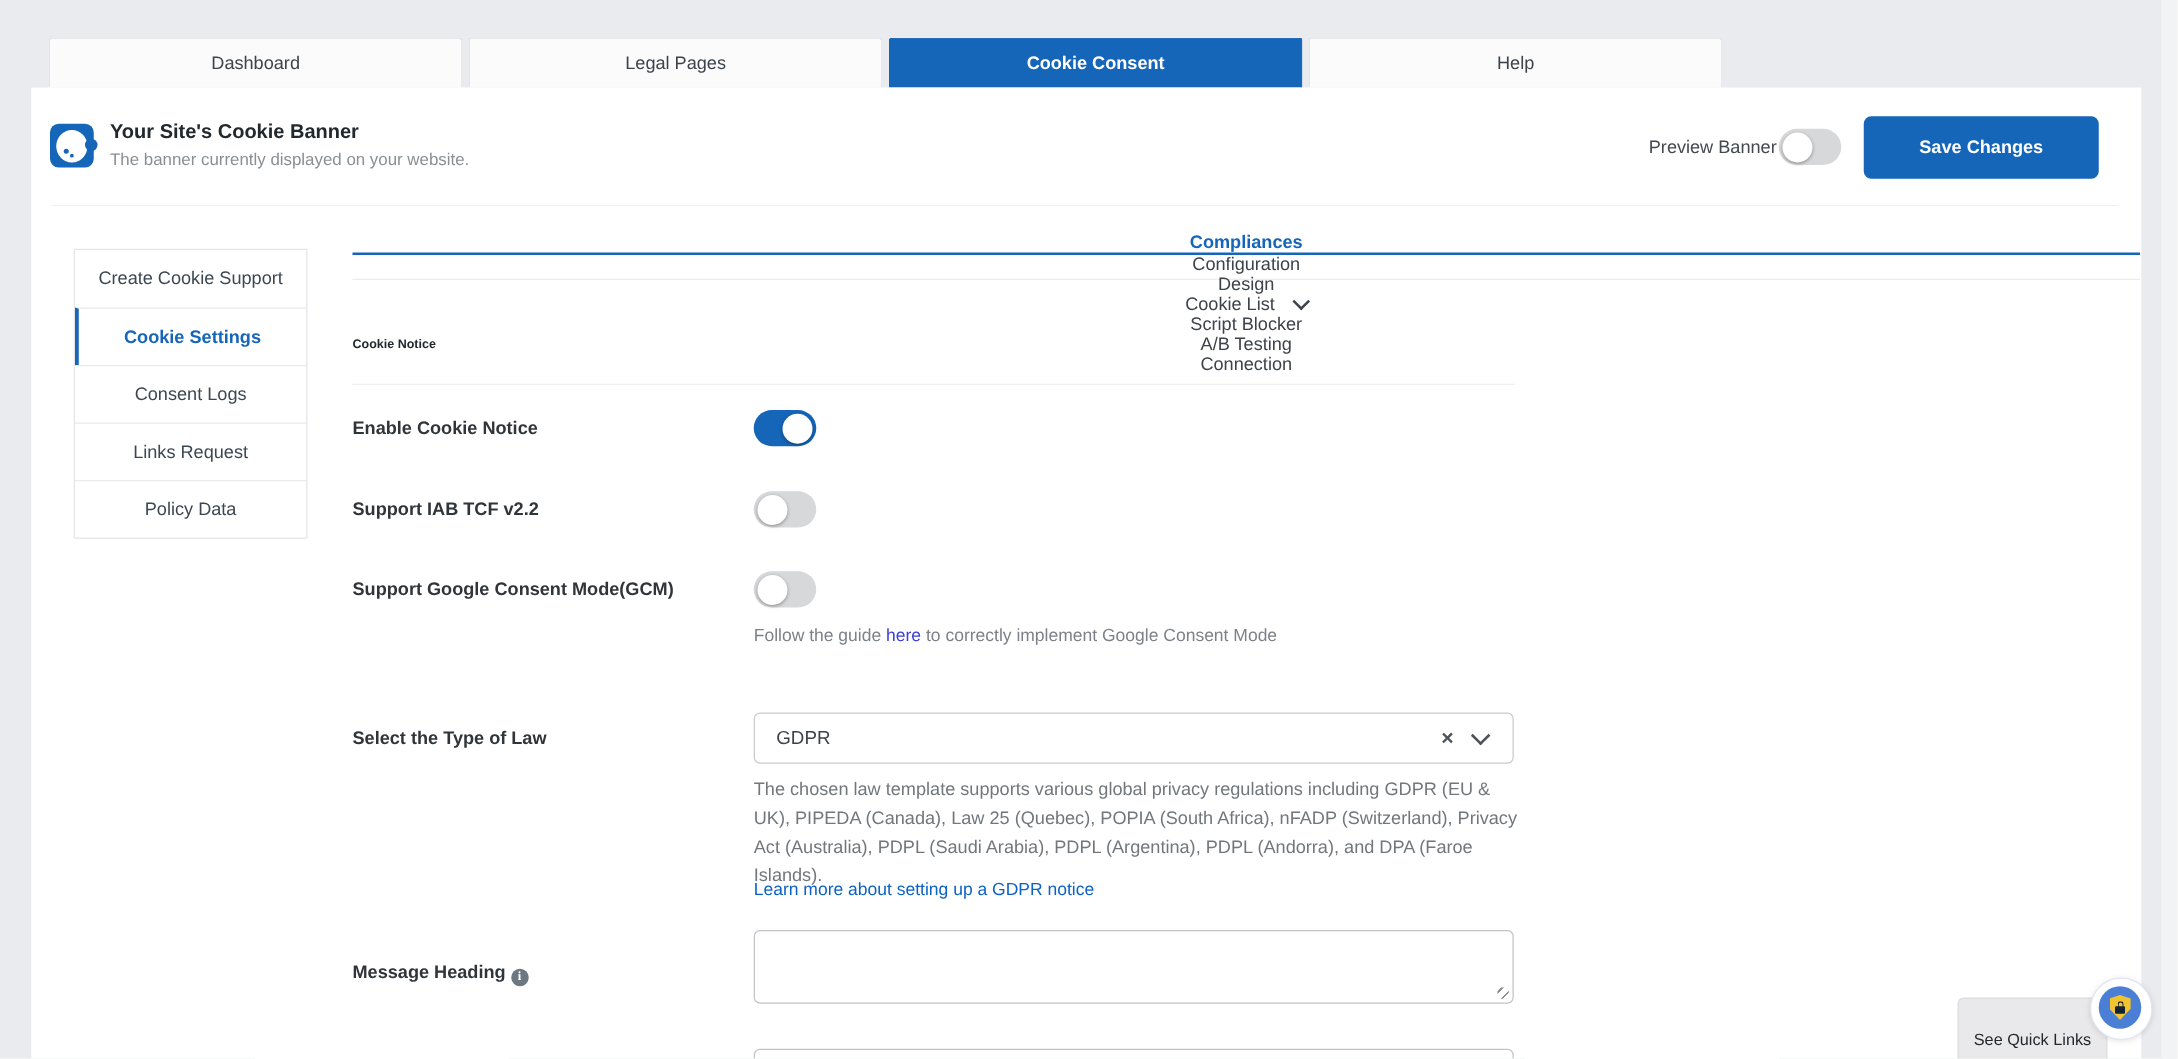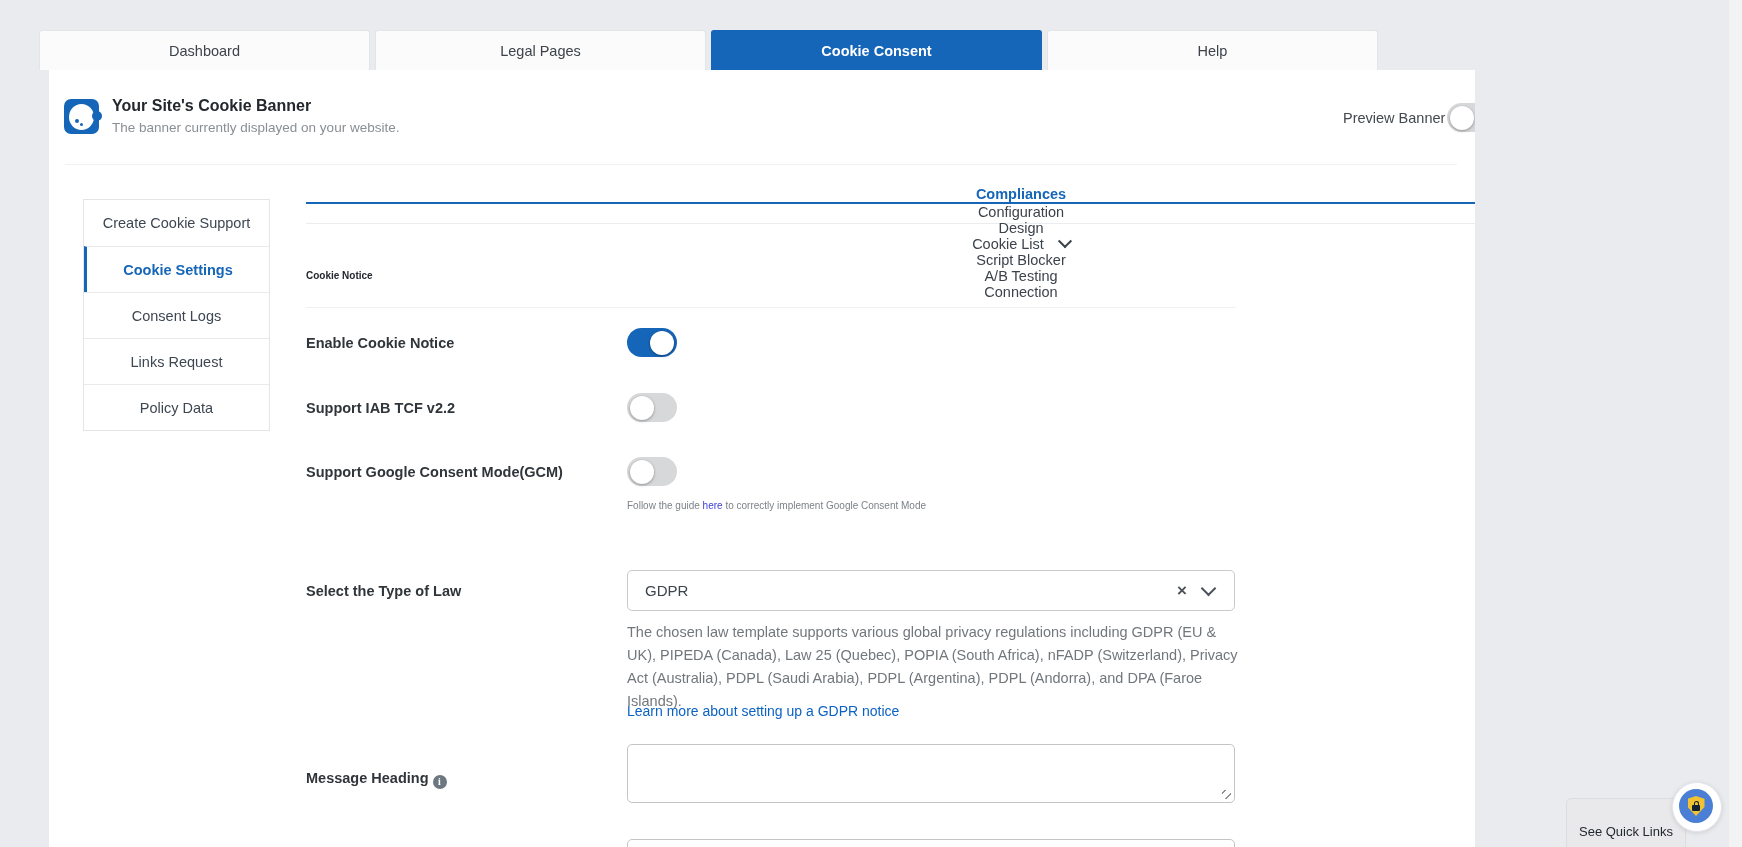--- a/index.html
+++ b/index.html
@@ -5,21 +5,21 @@
   html,body{margin:0;padding:0;}
   .stage{position:relative;width:1742px;height:847px;background:#e9ebee;overflow:hidden;
          font-family:"Liberation Sans",sans-serif;color:#32373c;}
   
   .top-tab{position:absolute;top:30px;height:40px;width:331px;box-sizing:border-box;
            display:flex;align-items:center;justify-content:center;
            background:#fbfbfc;border:1px solid #e3e4e6;border-bottom:none;
            border-radius:3px 3px 0 0;font-size:14.5px;font-weight:500;color:#3c434a;cursor:pointer;}
   .top-tab.active{background:#1565b8;border-color:#1565b8;color:#fff;font-weight:700;}
   
-  .panel{position:absolute;left:49px;top:70px;width:1426px;height:777px;background:#fff;overflow:hidden;}
+  .panel{position:absolute;left:25px;top:70px;width:1688px;height:777px;background:#fff;overflow:hidden;}
   .logo{position:absolute;left:15px;top:29px;width:35px;height:35px;background:#1565b8;border-radius:7px;}
   .logo .blob{position:absolute;left:5px;top:5px;width:25px;height:26px;background:#fff;border-radius:50%;}
   .logo .bite{position:absolute;right:-3px;top:12px;width:10px;height:10px;background:#1565b8;border-radius:50%;}
   .logo .dot1{position:absolute;left:6px;top:15px;width:4px;height:4px;background:#1565b8;border-radius:50%;}
   .logo .dot2{position:absolute;left:11px;top:19px;width:3px;height:3px;background:#1565b8;border-radius:50%;}
   .hd-title{position:absolute;left:63px;top:27px;font-size:16px;font-weight:700;color:#23282d;}
   .hd-sub{position:absolute;left:63px;top:50px;font-size:13.5px;color:#8a8f94;}
   .hd-divider{position:absolute;left:16px;right:18px;top:94px;height:1px;background:#f0f1f3;}
   .preview-label{position:absolute;left:1294px;top:40px;font-size:14.5px;color:#43494f;}
   .save-btn{position:absolute;left:1466px;top:23px;width:188px;height:50px;background:#1565b8;border:none;
@@ -46,21 +46,21 @@
          border-bottom:1px solid #ebecee;box-sizing:border-box;flex-direction:column;}
   .ctab{flex:1;display:flex;align-items:center;justify-content:center;gap:16px;
         font-size:14.5px;font-weight:500;color:#3c434a;cursor:pointer;box-sizing:border-box;}
   .ctab.active{color:#1565b8;font-weight:600;border-bottom:2px solid #1565b8;}
   .chev{width:8px;height:8px;border-right:2px solid #3c434a;border-bottom:2px solid #3c434a;
         transform:rotate(45deg) translate(-2px,-2px);}
   
   .sec-heading{position:absolute;left:257px;top:200px;font-size:10px;font-weight:700;color:#23282d;}
   .sec-divider{position:absolute;left:257px;top:237px;width:930px;height:1px;background:#eef0f2;}
   .row-label{position:absolute;left:257px;font-size:14.5px;font-weight:600;color:#30353a;}
-  .help-line{position:absolute;left:578px;top:430px;font-size:10px;color:#7d8288;}
+  .help-line{position:absolute;left:578px;top:430px;font-size:14px;color:#7d8288;}
   .help-line a{color:#3b3fd8;text-decoration:none;}
   
   .law-select{position:absolute;left:578px;top:500px;width:608px;height:41px;box-sizing:border-box;
               border:1px solid #c8cacc;border-radius:5px;background:#fff;display:flex;align-items:center;cursor:pointer;}
   .law-value{margin-left:17px;font-size:15px;color:#3c434a;flex:1;}
   .law-clear{font-size:17px;font-weight:700;color:#4c5258;padding:0 12px;cursor:pointer;}
   .law-chev{width:9px;height:9px;border-right:2.5px solid #4c5258;border-bottom:2.5px solid #4c5258;
             transform:rotate(45deg);margin:-4px 20px 0 4px;}
   .law-desc{position:absolute;left:578px;top:551px;width:612px;font-size:14.5px;line-height:23px;color:#72777c;}
   .learn-link{position:absolute;left:578px;top:633px;font-size:14px;font-weight:500;color:#0c62c4;

